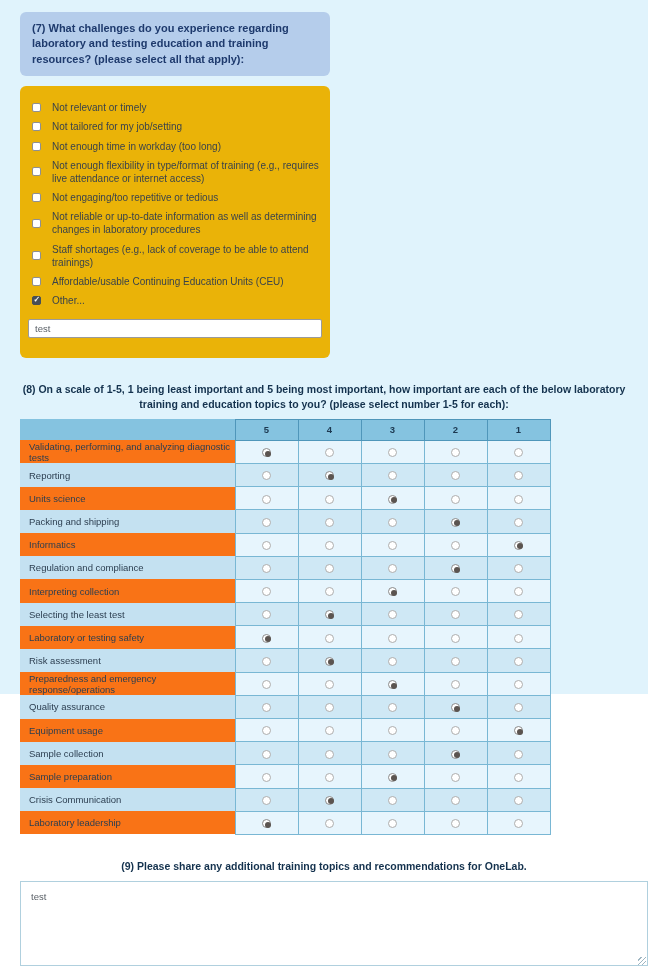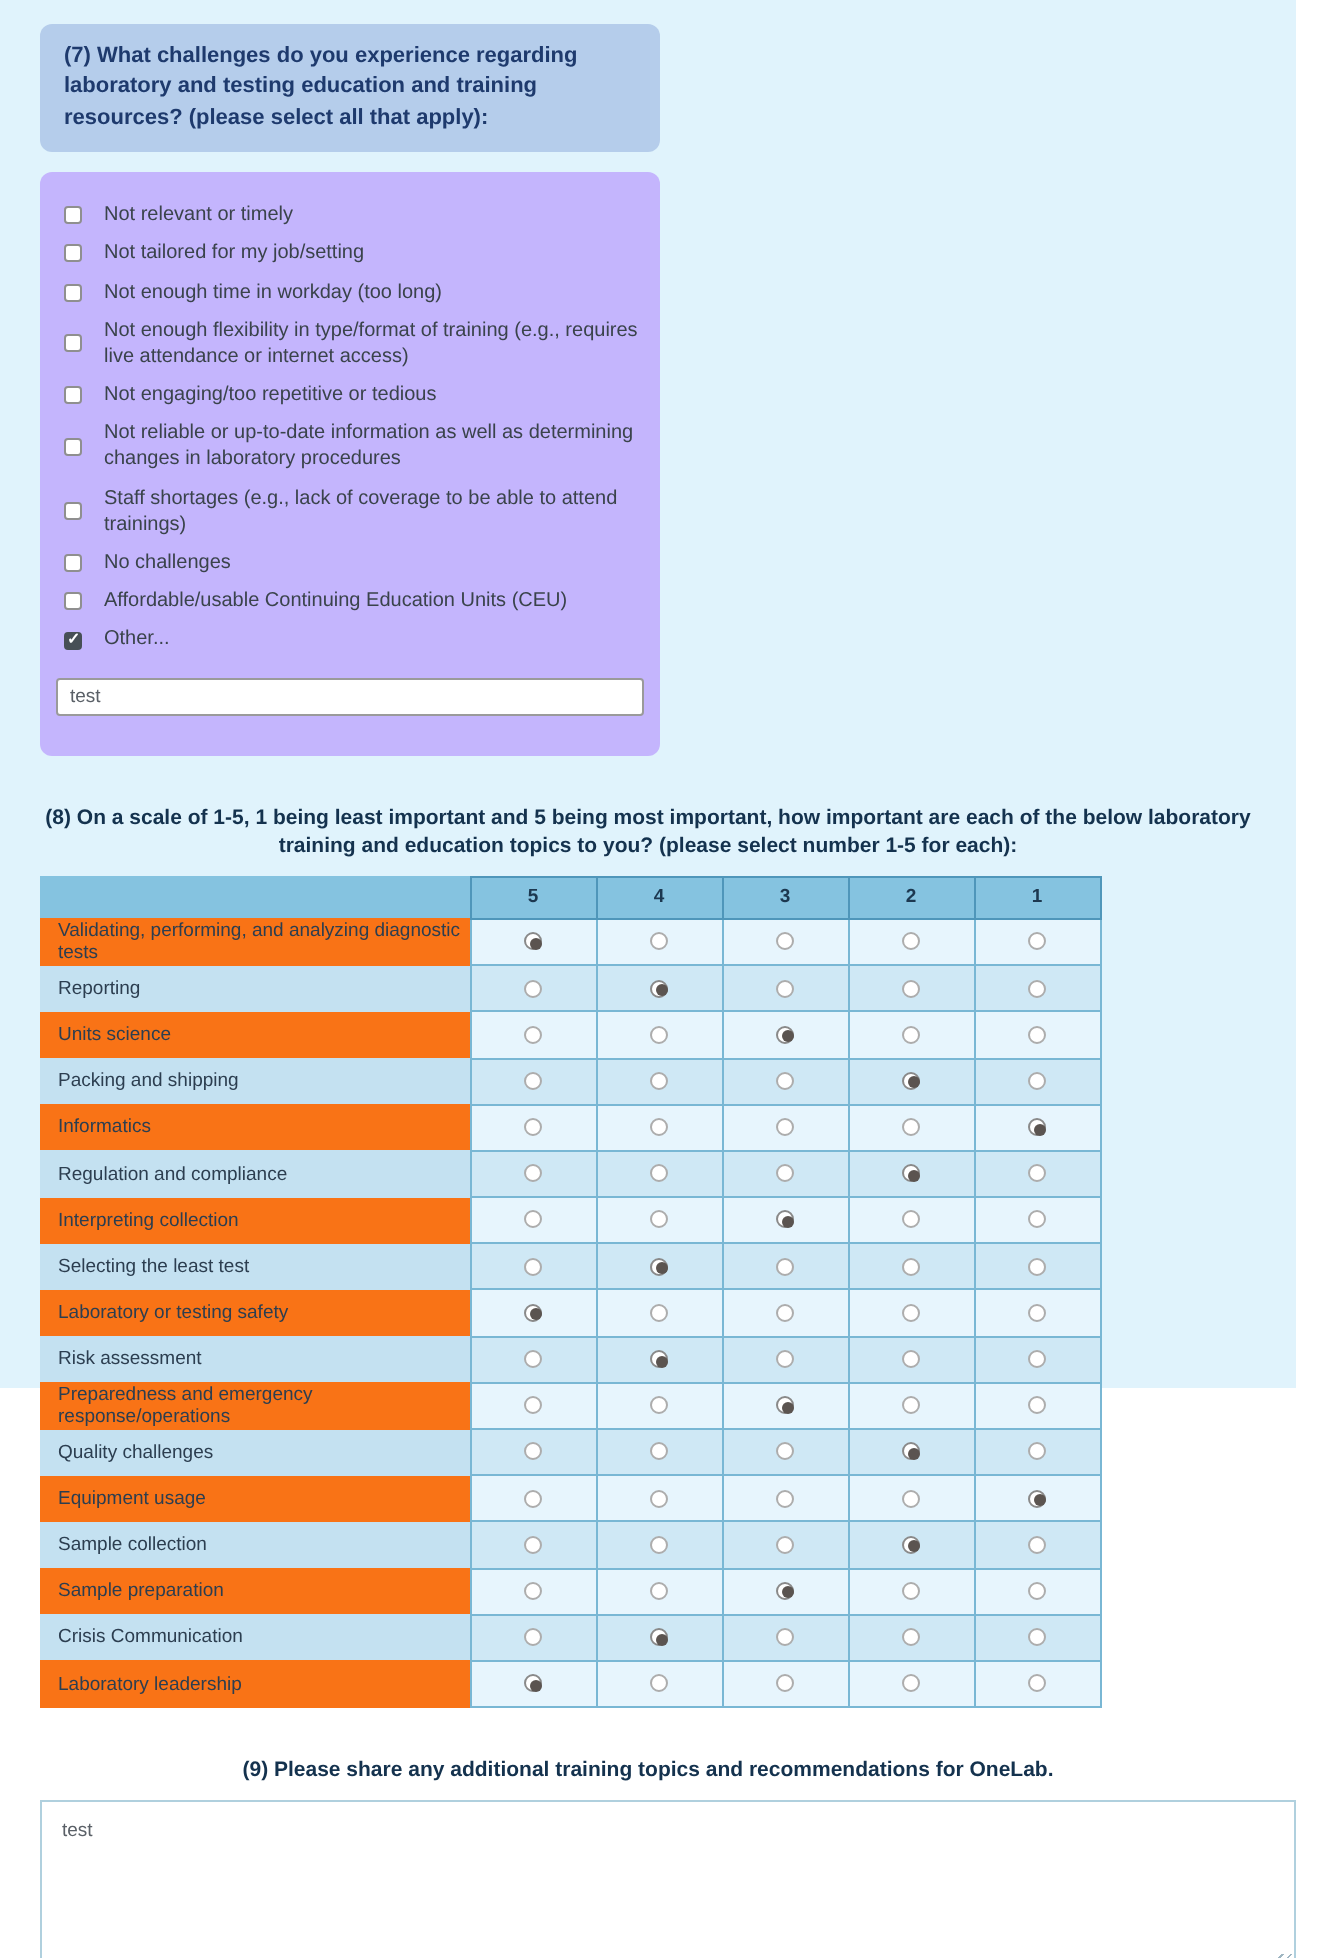--- a/index.html
+++ b/index.html
@@ -17,21 +17,21 @@
   
   .q7-header {
     margin: 12px 0 0 20px; width: 310px;
     background: #b5cdeb; border-radius: 6px;
     padding: 9px 12px;
     font-size: 11px; font-weight: bold; color: #1e3a6d;
     line-height: 1.4;
   }
   .q7-panel {
     margin: 10px 0 0 20px; width: 310px;
-    background: #c4b5fd; border-radius: 6px;
+    background: #eab308; border-radius: 6px;
     padding: 12px 8px 20px 8px;
   }
   .chk-row {
     display: flex; align-items: center; gap: 11px;
     padding: 3px 0 3px 4px; cursor: pointer;
   }
   .chk {
     flex: 0 0 auto; width: 9px; height: 9px;
     border: 1px solid #8f8f8f; border-radius: 2px;
     background: #ffffff; position: relative;
@@ -129,24 +129,20 @@
     <span class="chk"></span>
     <span class="chk-label">Not engaging/too repetitive or tedious</span>
   </div>
         <div class="chk-row">
     <span class="chk"></span>
     <span class="chk-label">Not reliable or up-to-date information as well as determining changes in laboratory procedures</span>
   </div>
         <div class="chk-row">
     <span class="chk"></span>
     <span class="chk-label">Staff shortages (e.g., lack of coverage to be able to attend trainings)</span>
-  </div>
-        <div class="chk-row">
-    <span class="chk"></span>
-    <span class="chk-label">No challenges</span>
   </div>
         <div class="chk-row">
     <span class="chk"></span>
     <span class="chk-label">Affordable/usable Continuing Education Units (CEU)</span>
   </div>
         <div class="chk-row">
     <span class="chk checked"></span>
     <span class="chk-label">Other...</span>
   </div>
       </div>
@@ -249,21 +245,21 @@
         </tr>
         <tr class="odd">
           <td class="rowlabel">Preparedness and emergency response/operations</td>
           <td class="radiocell"><span class="radio"></span></td>
           <td class="radiocell"><span class="radio"></span></td>
           <td class="radiocell"><span class="radio selected"></span></td>
           <td class="radiocell"><span class="radio"></span></td>
           <td class="radiocell"><span class="radio"></span></td>
         </tr>
         <tr class="even">
-          <td class="rowlabel">Quality challenges</td>
+          <td class="rowlabel">Quality assurance</td>
           <td class="radiocell"><span class="radio"></span></td>
           <td class="radiocell"><span class="radio"></span></td>
           <td class="radiocell"><span class="radio"></span></td>
           <td class="radiocell"><span class="radio selected"></span></td>
           <td class="radiocell"><span class="radio"></span></td>
         </tr>
         <tr class="odd">
           <td class="rowlabel">Equipment usage</td>
           <td class="radiocell"><span class="radio"></span></td>
           <td class="radiocell"><span class="radio"></span></td>

